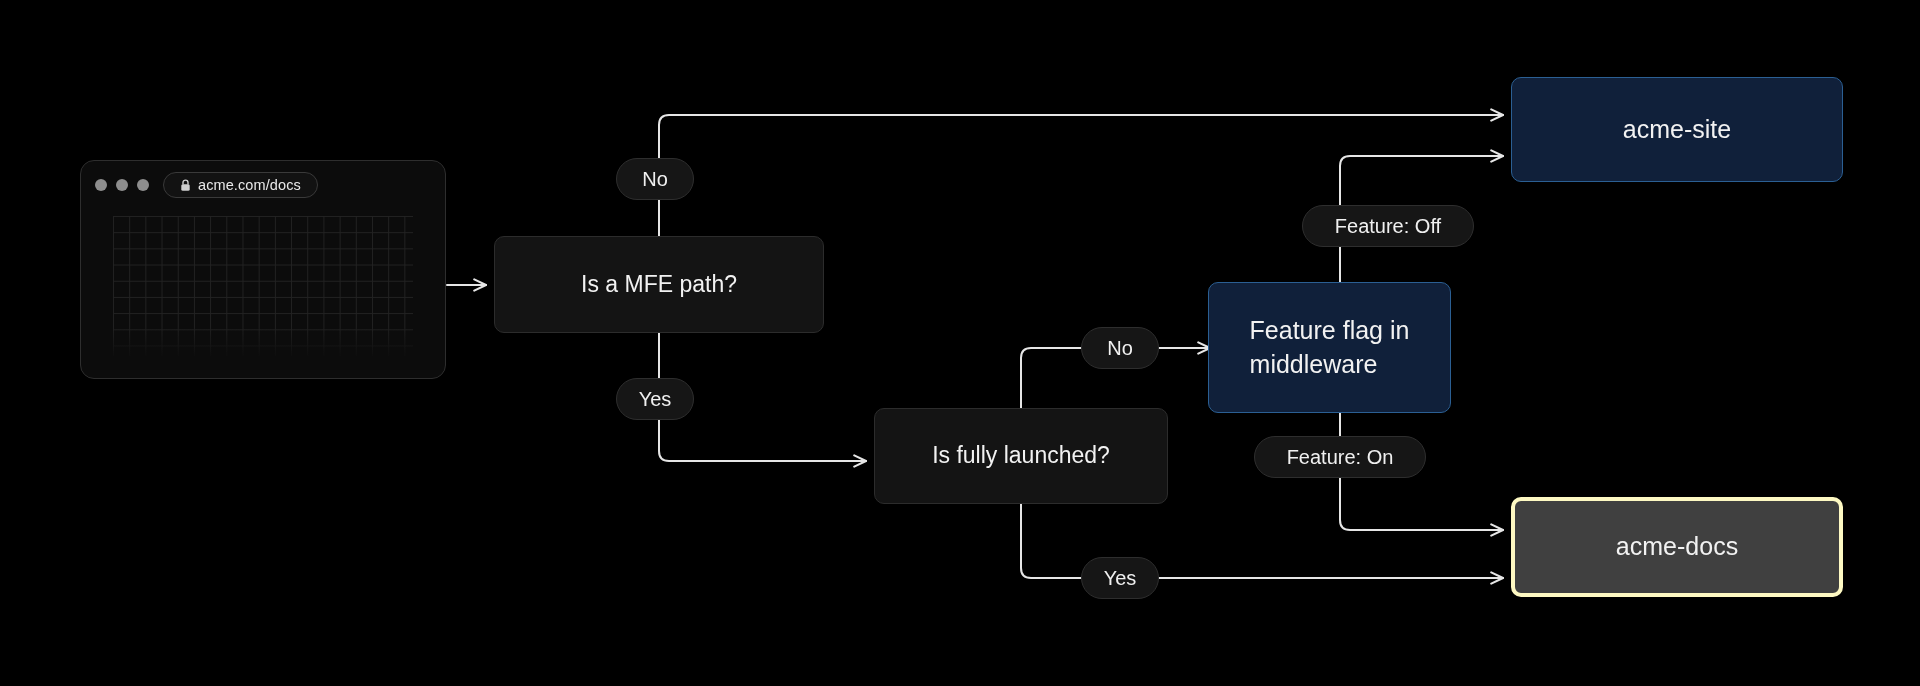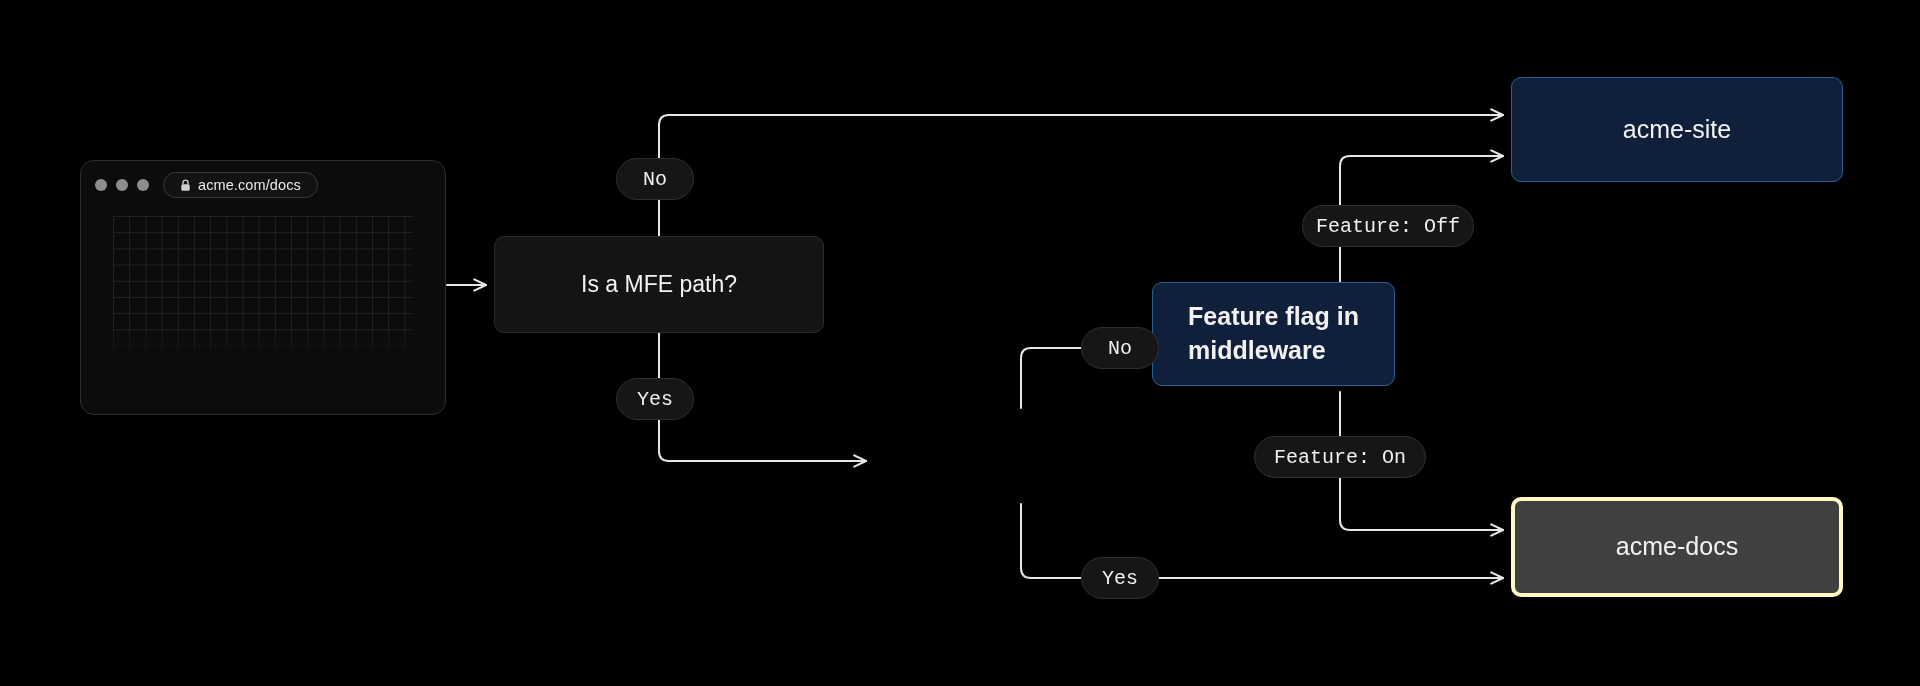--- a/index.html
+++ b/index.html
@@ -23,21 +23,21 @@
     left: 0; top: 0;
     width: 1920px;
     height: 686px;
     pointer-events: none;
   }
 
   
   .browser {
     position: absolute;
     left: 80px; top: 160px;
-    width: 366px; height: 255px;
+    width: 366px; height: 219px;
     background: #0c0c0c;
     border: 1px solid #2e2e2e;
     border-radius: 14px;
     overflow: hidden;
   }
   .browser-bar {
     height: 48px;
     display: flex;
     align-items: center;
     padding: 0 14px;
@@ -104,39 +104,38 @@
     font-size: 25px;
   }
   .node-purple {
     background: #404040;
     border: 4px solid #fef9c3;
     font-size: 25px;
   }
 
   #node-mfe      { left: 494px; top: 236px; width: 330px; height: 97px; }
   #node-launch   { left: 874px; top: 408px; width: 294px; height: 96px; }
-  #node-flag     { left: 1152px; top: 282px; width: 243px; height: 104px; font-weight: bold; }
+  #node-flag     { left: 1208px; top: 282px; width: 243px; height: 131px; }
   #node-site     { left: 1511px; top: 77px;  width: 332px; height: 105px; }
   #node-docs     { left: 1511px; top: 497px; width: 332px; height: 100px; }
 
   
   .pill {
     position: absolute;
     display: flex;
     align-items: center;
     justify-content: center;
     background: #161616;
     border: 1px solid #2e2e2e;
     border-radius: 999px;
     color: #f0f0f0;
     font-size: 20px;
     white-space: nowrap;
     padding: 0 14px;
     height: 42px;
-    font-family: Liberation Mono, monospace;
   }
   #pill-no-top    { left: 616px;  top: 158px; width: 78px; }
   #pill-yes-mfe   { left: 616px;  top: 378px; width: 78px; }
   #pill-no-launch { left: 1081px; top: 327px; width: 78px; }
   #pill-yes-docs  { left: 1081px; top: 557px; width: 78px; }
   #pill-feat-off  { left: 1302px; top: 205px; width: 172px; }
   #pill-feat-on   { left: 1254px; top: 436px; width: 172px; }
 </style>
 </head>
 <body>
@@ -183,20 +182,23 @@
       </div>
     </div>
     <div class="browser-canvas"></div>
     <div class="browser-canvas-fade"></div>
   </div>
 
   <div class="node node-dark" id="node-mfe">
     <span>Is a MFE path?</span>
   </div>
 
+  <div class="node node-dark" id="node-launch">
+    <span>Is fully launched?</span>
+  </div>
 
   <div class="node node-blue" id="node-flag">
     <span>
       <span>Feature flag in</span><br>
       <span>middleware</span>
     </span>
   </div>
 
   <div class="node node-blue" id="node-site">
     <span>acme-site</span>

